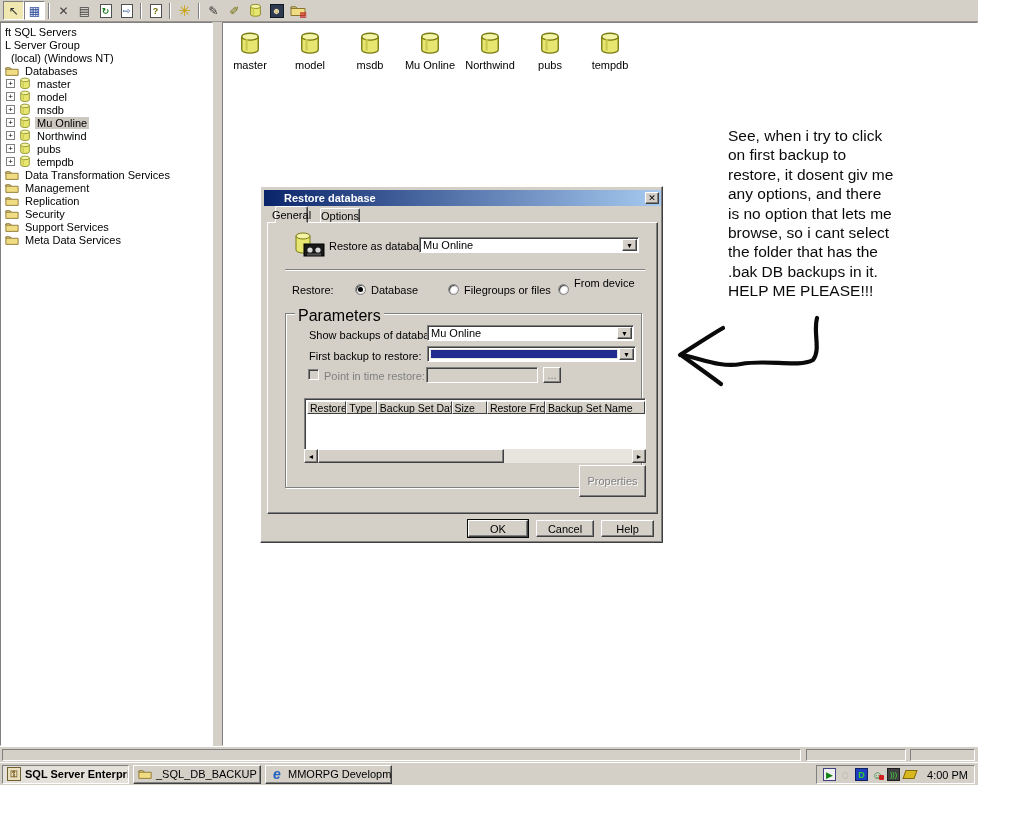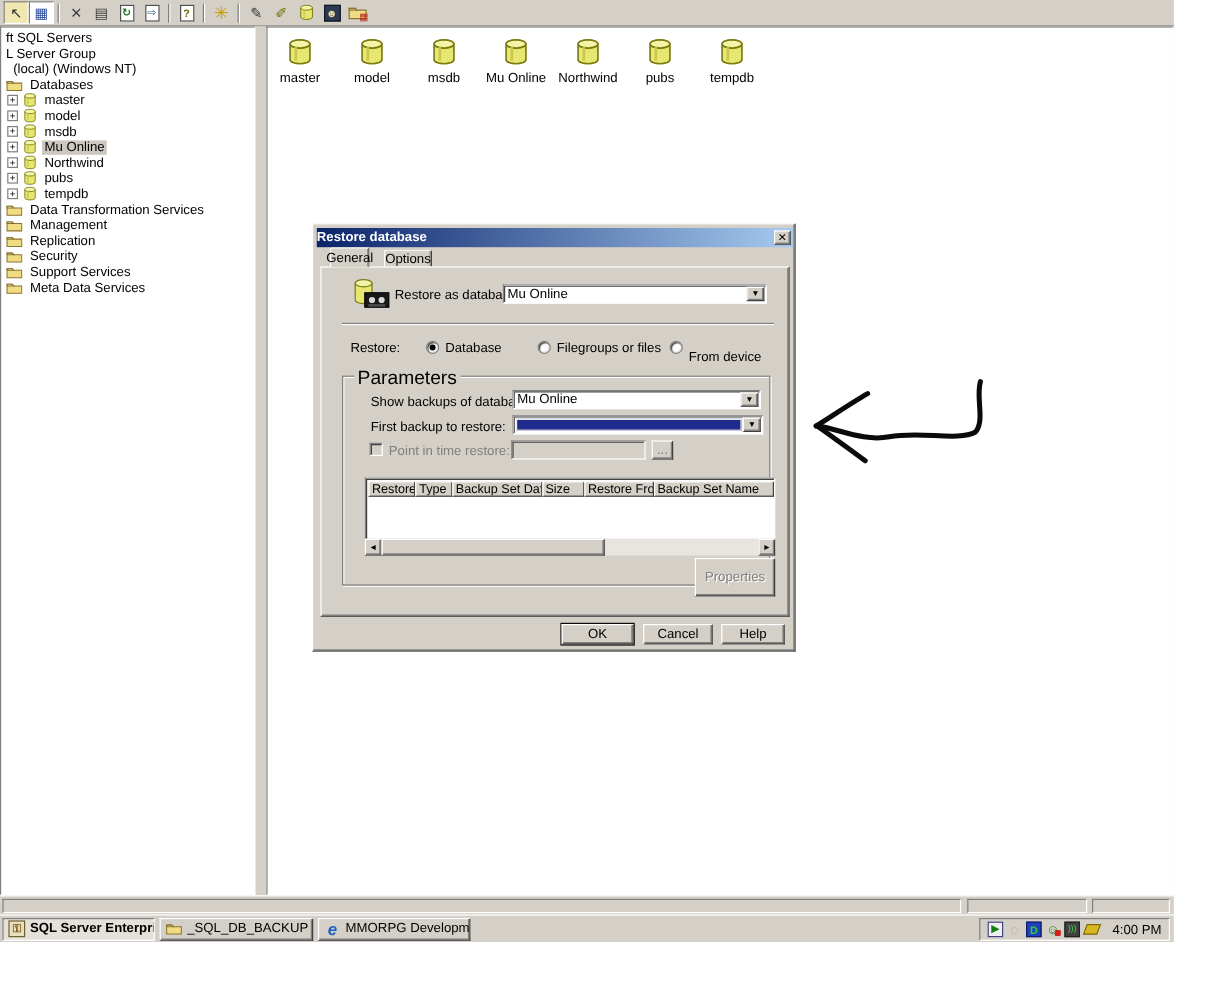--- a/index.html
+++ b/index.html
@@ -78,21 +78,21 @@
   .ti-person::after { content:""; position:absolute; right:0; bottom:1px; width:5px; height:5px; background:#d02020; border-radius:1px; }
   .ti-monitor { background:#404040; border:1px solid #202020; color:#40e040; font-size:7px; }
   .ti-gold { width:12px; height:9px; background:#d8b820; border:1px solid #806810; transform:skewX(-20deg); }
 
   
   .dialog { position:absolute; left:260px; top:186px; width:403px; height:357px; background:#d4d0c8;
             border:1px solid; border-color:#ffffff #404040 #404040 #ffffff;
             box-shadow: inset -1px -1px 0 #808080, inset 1px 1px 0 #d4d0c8; }
   .dlg-title { position:absolute; left:3px; top:3px; width:397px; height:16px;
                background:linear-gradient(90deg,#0a246a,#a6caf0);
-               display:flex; align-items:center; padding-left:0; }
+               display:flex; align-items:center; padding-left:20px; }
   .dlg-title .ttext { color:#ffffff; font-size:11px; font-weight:bold; }
   .dlg-close { position:absolute; right:2px; top:2px; width:14px; height:12px; font-size:9px; color:#000; }
   .tab { position:absolute; font-size:11px; display:flex; align-items:center; justify-content:center;
          background:#d4d0c8; border:1px solid; border-color:#ffffff #404040 #d4d0c8 #ffffff;
          box-shadow: inset -1px 0 0 #808080, inset 1px 1px 0 #d4d0c8; border-radius:2px 2px 0 0; }
   .tab.active { left:14px; top:19px; width:33px; height:17px; z-index:3; }
   .tab.inactive { left:59px; top:21px; width:40px; height:15px; z-index:1; }
   .tabpanel { position:absolute; left:6px; top:35px; width:391px; height:292px;
               border:1px solid; border-color:#ffffff #404040 #404040 #ffffff;
               box-shadow: inset -1px -1px 0 #808080, inset 1px 1px 0 #d4d0c8; background:#d4d0c8; z-index:2; }
@@ -428,21 +428,21 @@
       </div>
 
       <div class="hsep" style="top:46px;"></div>
 
       <span class="dtext" style="left:24px; top:61px;">Restore:</span>
       <span class="radio checked" style="left:87px; top:61px;"></span>
       <span class="dtext" style="left:103px; top:61px;">Database</span>
       <span class="radio" style="left:180px; top:61px;"></span>
       <span class="dtext" style="left:196px; top:61px;">Filegroups or files</span>
       <span class="radio" style="left:290px; top:61px;"></span>
-      <span class="dtext" style="left:306px; top:69px;">From device</span>
+      <span class="dtext" style="left:306px; top:54px;">From device</span>
 
       <div class="groupbox" style="position:absolute; left:17px; top:90px; width:357px; height:175px;">
         <span class="gb-label" style="left:9px; top:-7px;">Parameters</span>
 
         <span class="dtext" style="left:23px; top:15px;">Show backups of database:</span>
         <div class="combo field" style="left:141px; top:11px; width:207px;">
           <span class="cval">Mu Online</span>
           <span class="carrow btn">▼</span>
         </div>
 
@@ -491,20 +491,29 @@
         <span>OK</span>
       </div>
     <div class="btn" style="position:absolute; left:275px; top:333px; width:58px; height:17px;">
         <span>Cancel</span>
       </div>
     <div class="btn" style="position:absolute; left:340px; top:333px; width:53px; height:17px;">
         <span>Help</span>
       </div>
   </div>
 
+  <div class="annotation">See, when i try to click
+on first backup to
+restore, it dosent giv me
+any options, and there
+is no option that lets me
+browse, so i cant select
+the folder that has the
+.bak DB backups in it.
+HELP ME PLEASE!!!</div>
 
   <svg class="arrow-svg" width="180" height="100" viewBox="660 300 180 100">
     <g fill="none" stroke="#0a0a0a" stroke-width="4.2" stroke-linecap="round" stroke-linejoin="round">
       <path d="M817 318 C813 332 821 350 813 360 C798 368 768 359 741 364 C720 368 700 358 682 355"></path>
       <path d="M723 328 C709 336 693 347 680 355"></path>
       <path d="M681 355 C695 365 709 375 721 384"></path>
     </g>
   </svg>
 
 </div>

